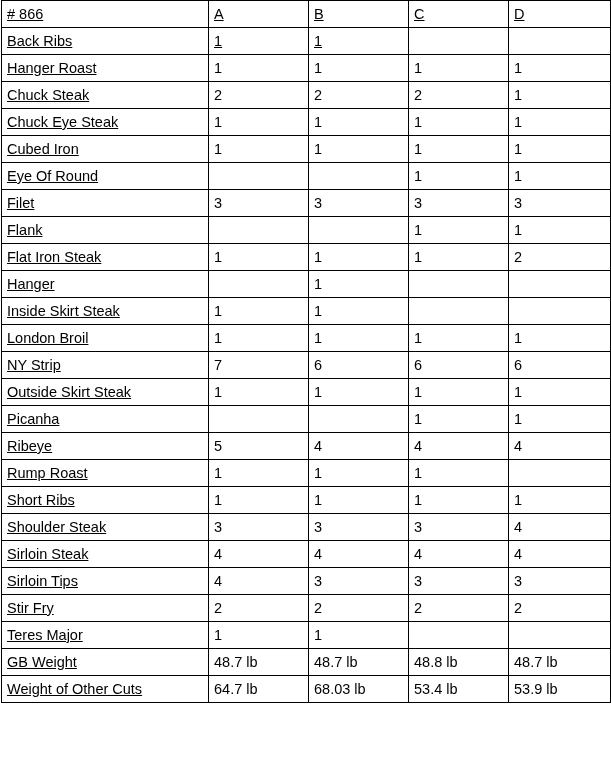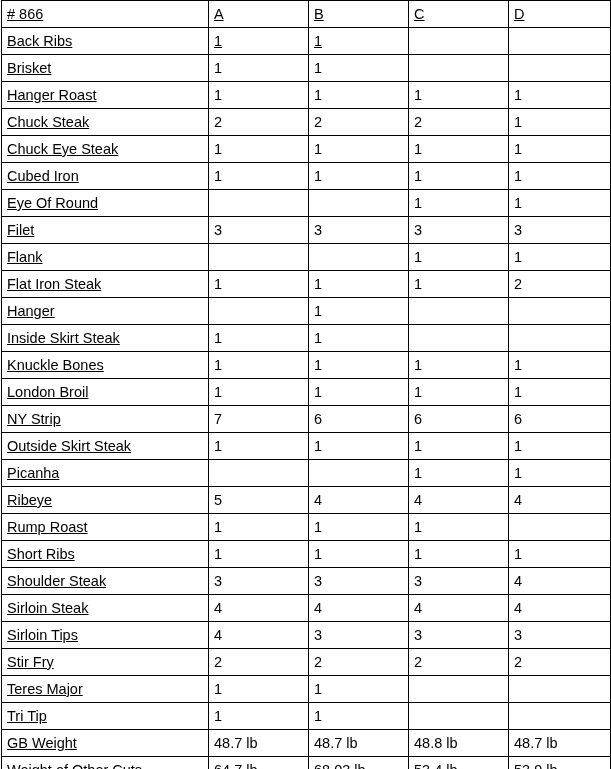--- a/index.html
+++ b/index.html
@@ -76,27 +76,20 @@
           <td><span class="val u">D</span></td>
         </tr>
         <tr>
           <td><span class="lbl u">Back Ribs</span></td>
           <td><span class="val u">1</span></td>
           <td><span class="val u">1</span></td>
           <td><span class="val u"></span></td>
           <td><span class="val u"></span></td>
         </tr>
         <tr>
-          <td><span class="lbl u">Brisket</span></td>
-          <td><span class="val">1</span></td>
-          <td><span class="val">1</span></td>
-          <td><span class="val"></span></td>
-          <td><span class="val"></span></td>
-        </tr>
-        <tr>
           <td><span class="lbl u">Hanger Roast</span></td>
           <td><span class="val">1</span></td>
           <td><span class="val">1</span></td>
           <td><span class="val">1</span></td>
           <td><span class="val">1</span></td>
         </tr>
         <tr>
           <td><span class="lbl u">Chuck Steak</span></td>
           <td><span class="val">2</span></td>
           <td><span class="val">2</span></td>
@@ -151,27 +144,20 @@
           <td><span class="val">1</span></td>
           <td><span class="val"></span></td>
           <td><span class="val"></span></td>
         </tr>
         <tr>
           <td><span class="lbl u">Inside Skirt Steak</span></td>
           <td><span class="val">1</span></td>
           <td><span class="val">1</span></td>
           <td><span class="val"></span></td>
           <td><span class="val"></span></td>
-        </tr>
-        <tr>
-          <td><span class="lbl u">Knuckle Bones</span></td>
-          <td><span class="val">1</span></td>
-          <td><span class="val">1</span></td>
-          <td><span class="val">1</span></td>
-          <td><span class="val">1</span></td>
         </tr>
         <tr>
           <td><span class="lbl u">London Broil</span></td>
           <td><span class="val">1</span></td>
           <td><span class="val">1</span></td>
           <td><span class="val">1</span></td>
           <td><span class="val">1</span></td>
         </tr>
         <tr>
           <td><span class="lbl u">NY Strip</span></td>
@@ -244,27 +230,20 @@
           <td><span class="val">2</span></td>
         </tr>
         <tr>
           <td><span class="lbl u">Teres Major</span></td>
           <td><span class="val">1</span></td>
           <td><span class="val">1</span></td>
           <td><span class="val"></span></td>
           <td><span class="val"></span></td>
         </tr>
         <tr>
-          <td><span class="lbl u">Tri Tip</span></td>
-          <td><span class="val">1</span></td>
-          <td><span class="val">1</span></td>
-          <td><span class="val"></span></td>
-          <td><span class="val"></span></td>
-        </tr>
-        <tr>
           <td><span class="lbl u">GB Weight</span></td>
           <td><span class="val">48.7 lb</span></td>
           <td><span class="val">48.7 lb</span></td>
           <td><span class="val">48.8 lb</span></td>
           <td><span class="val">48.7 lb</span></td>
         </tr>
         <tr>
           <td><span class="lbl u">Weight of Other Cuts</span></td>
           <td><span class="val">64.7 lb</span></td>
           <td><span class="val">68.03 lb</span></td>

